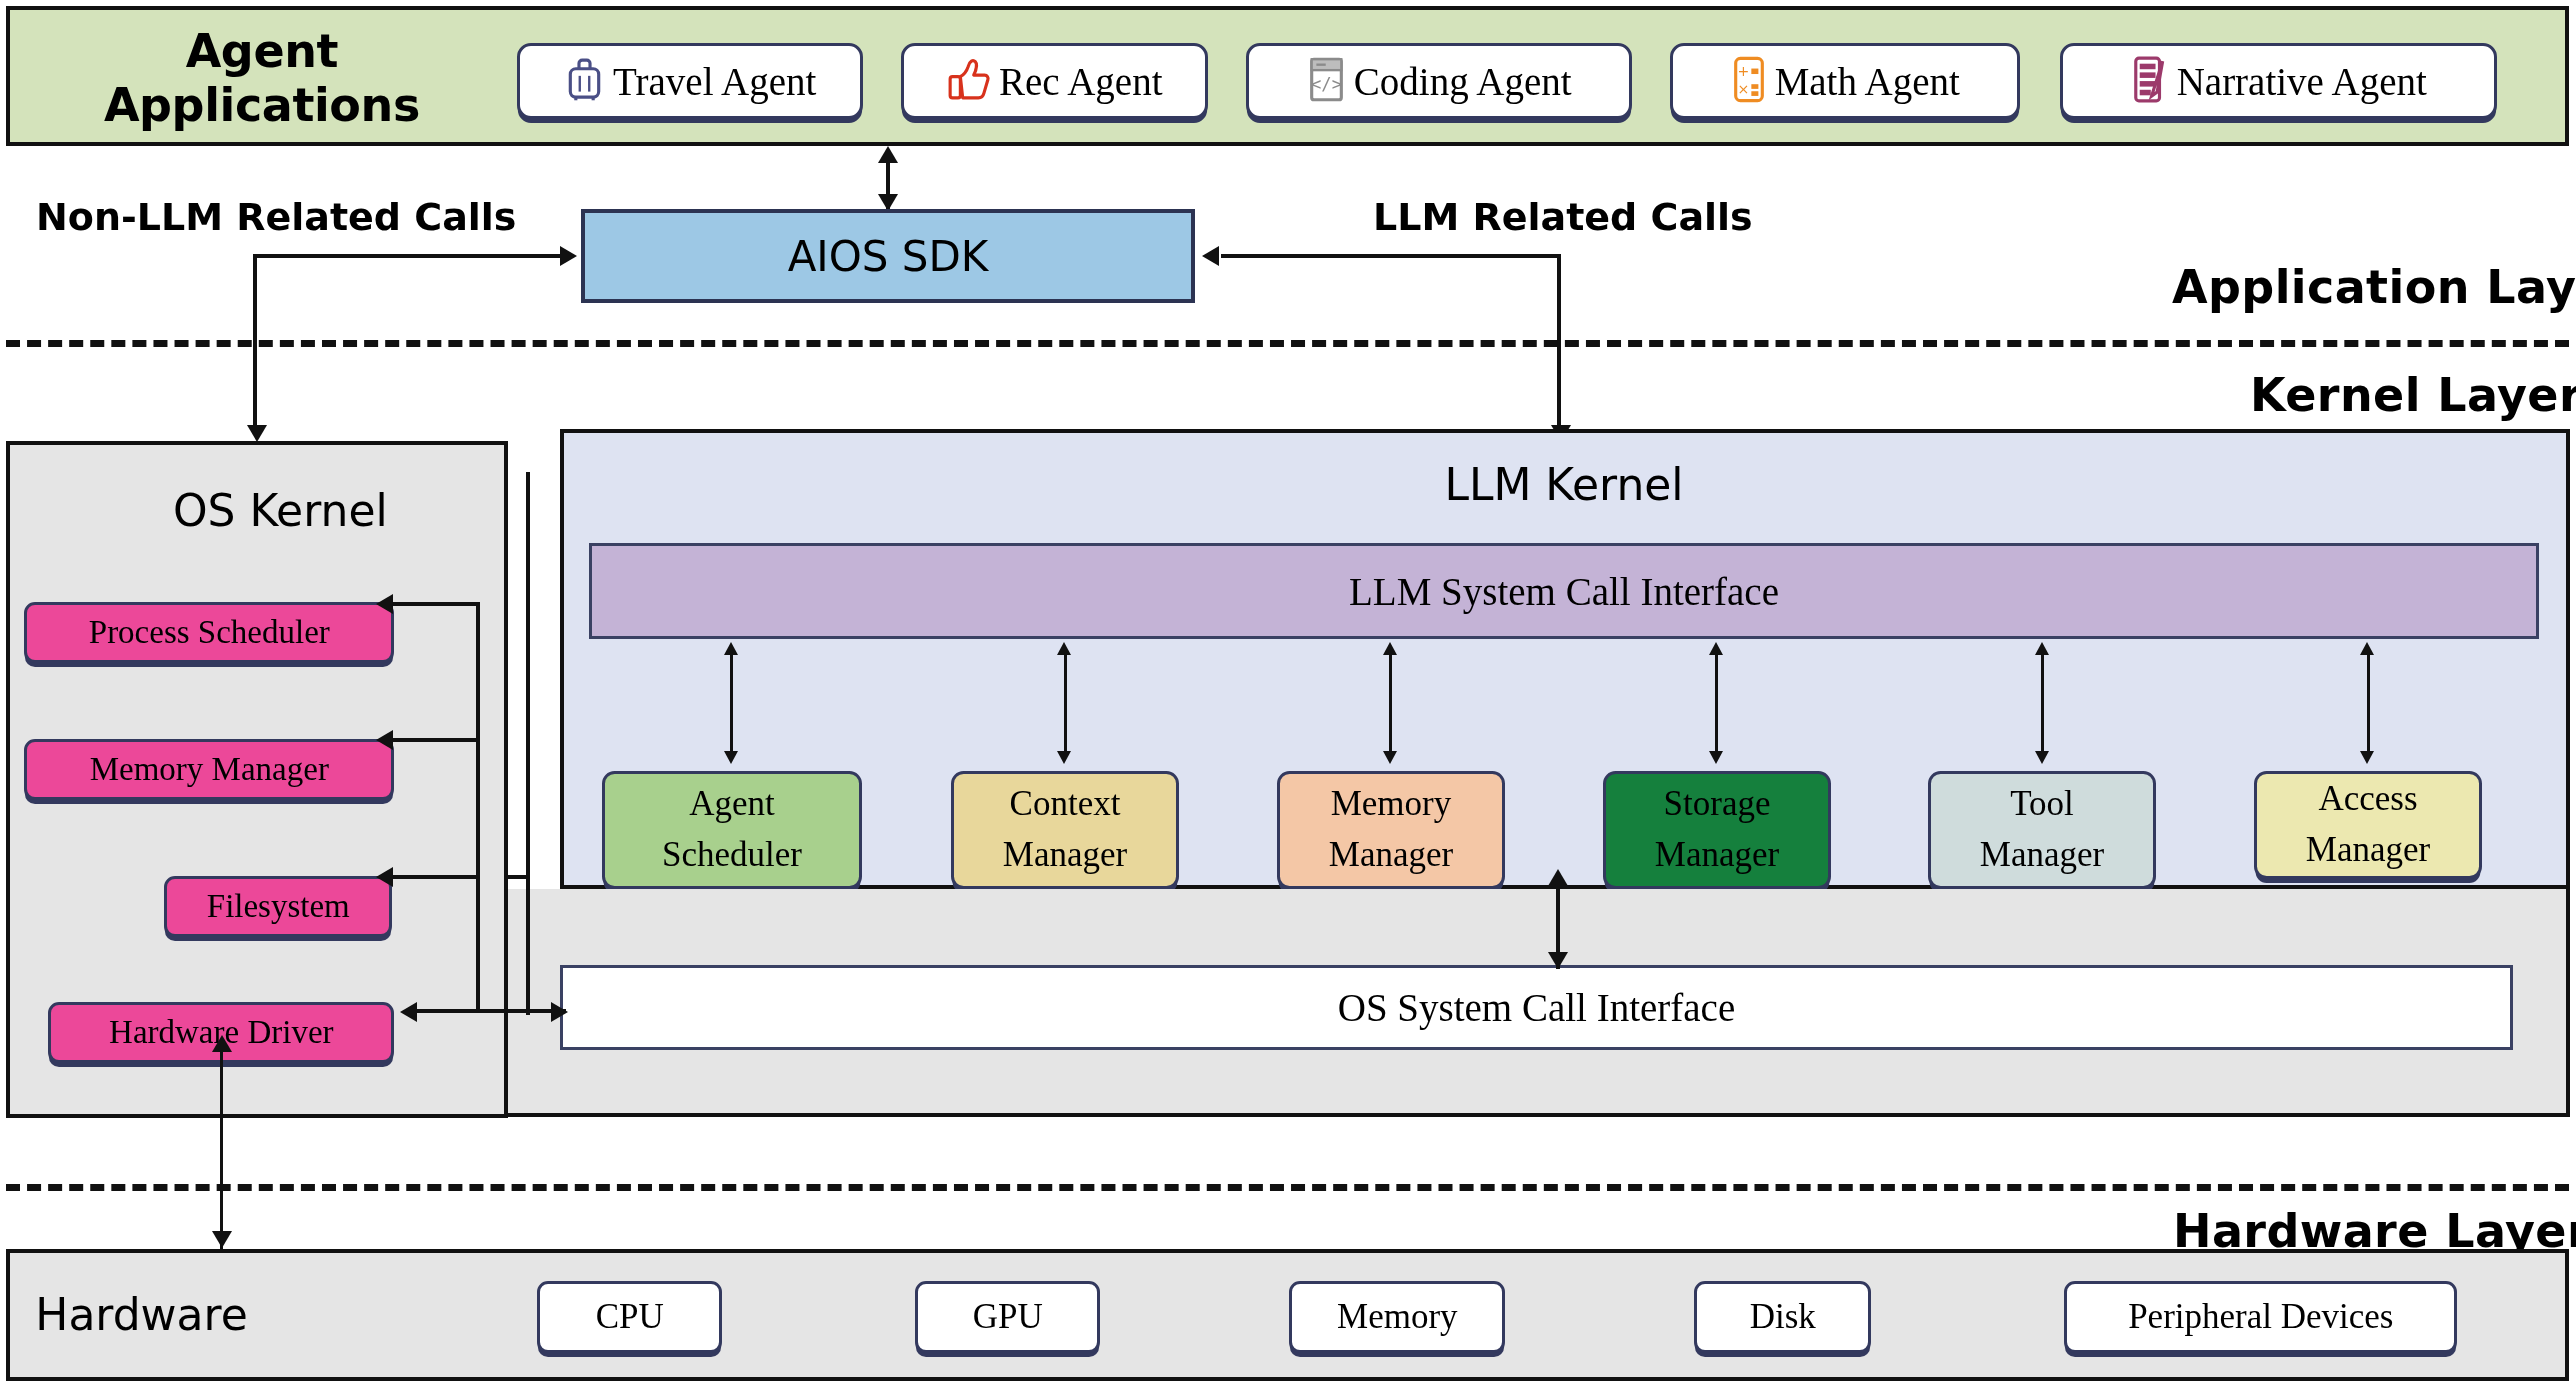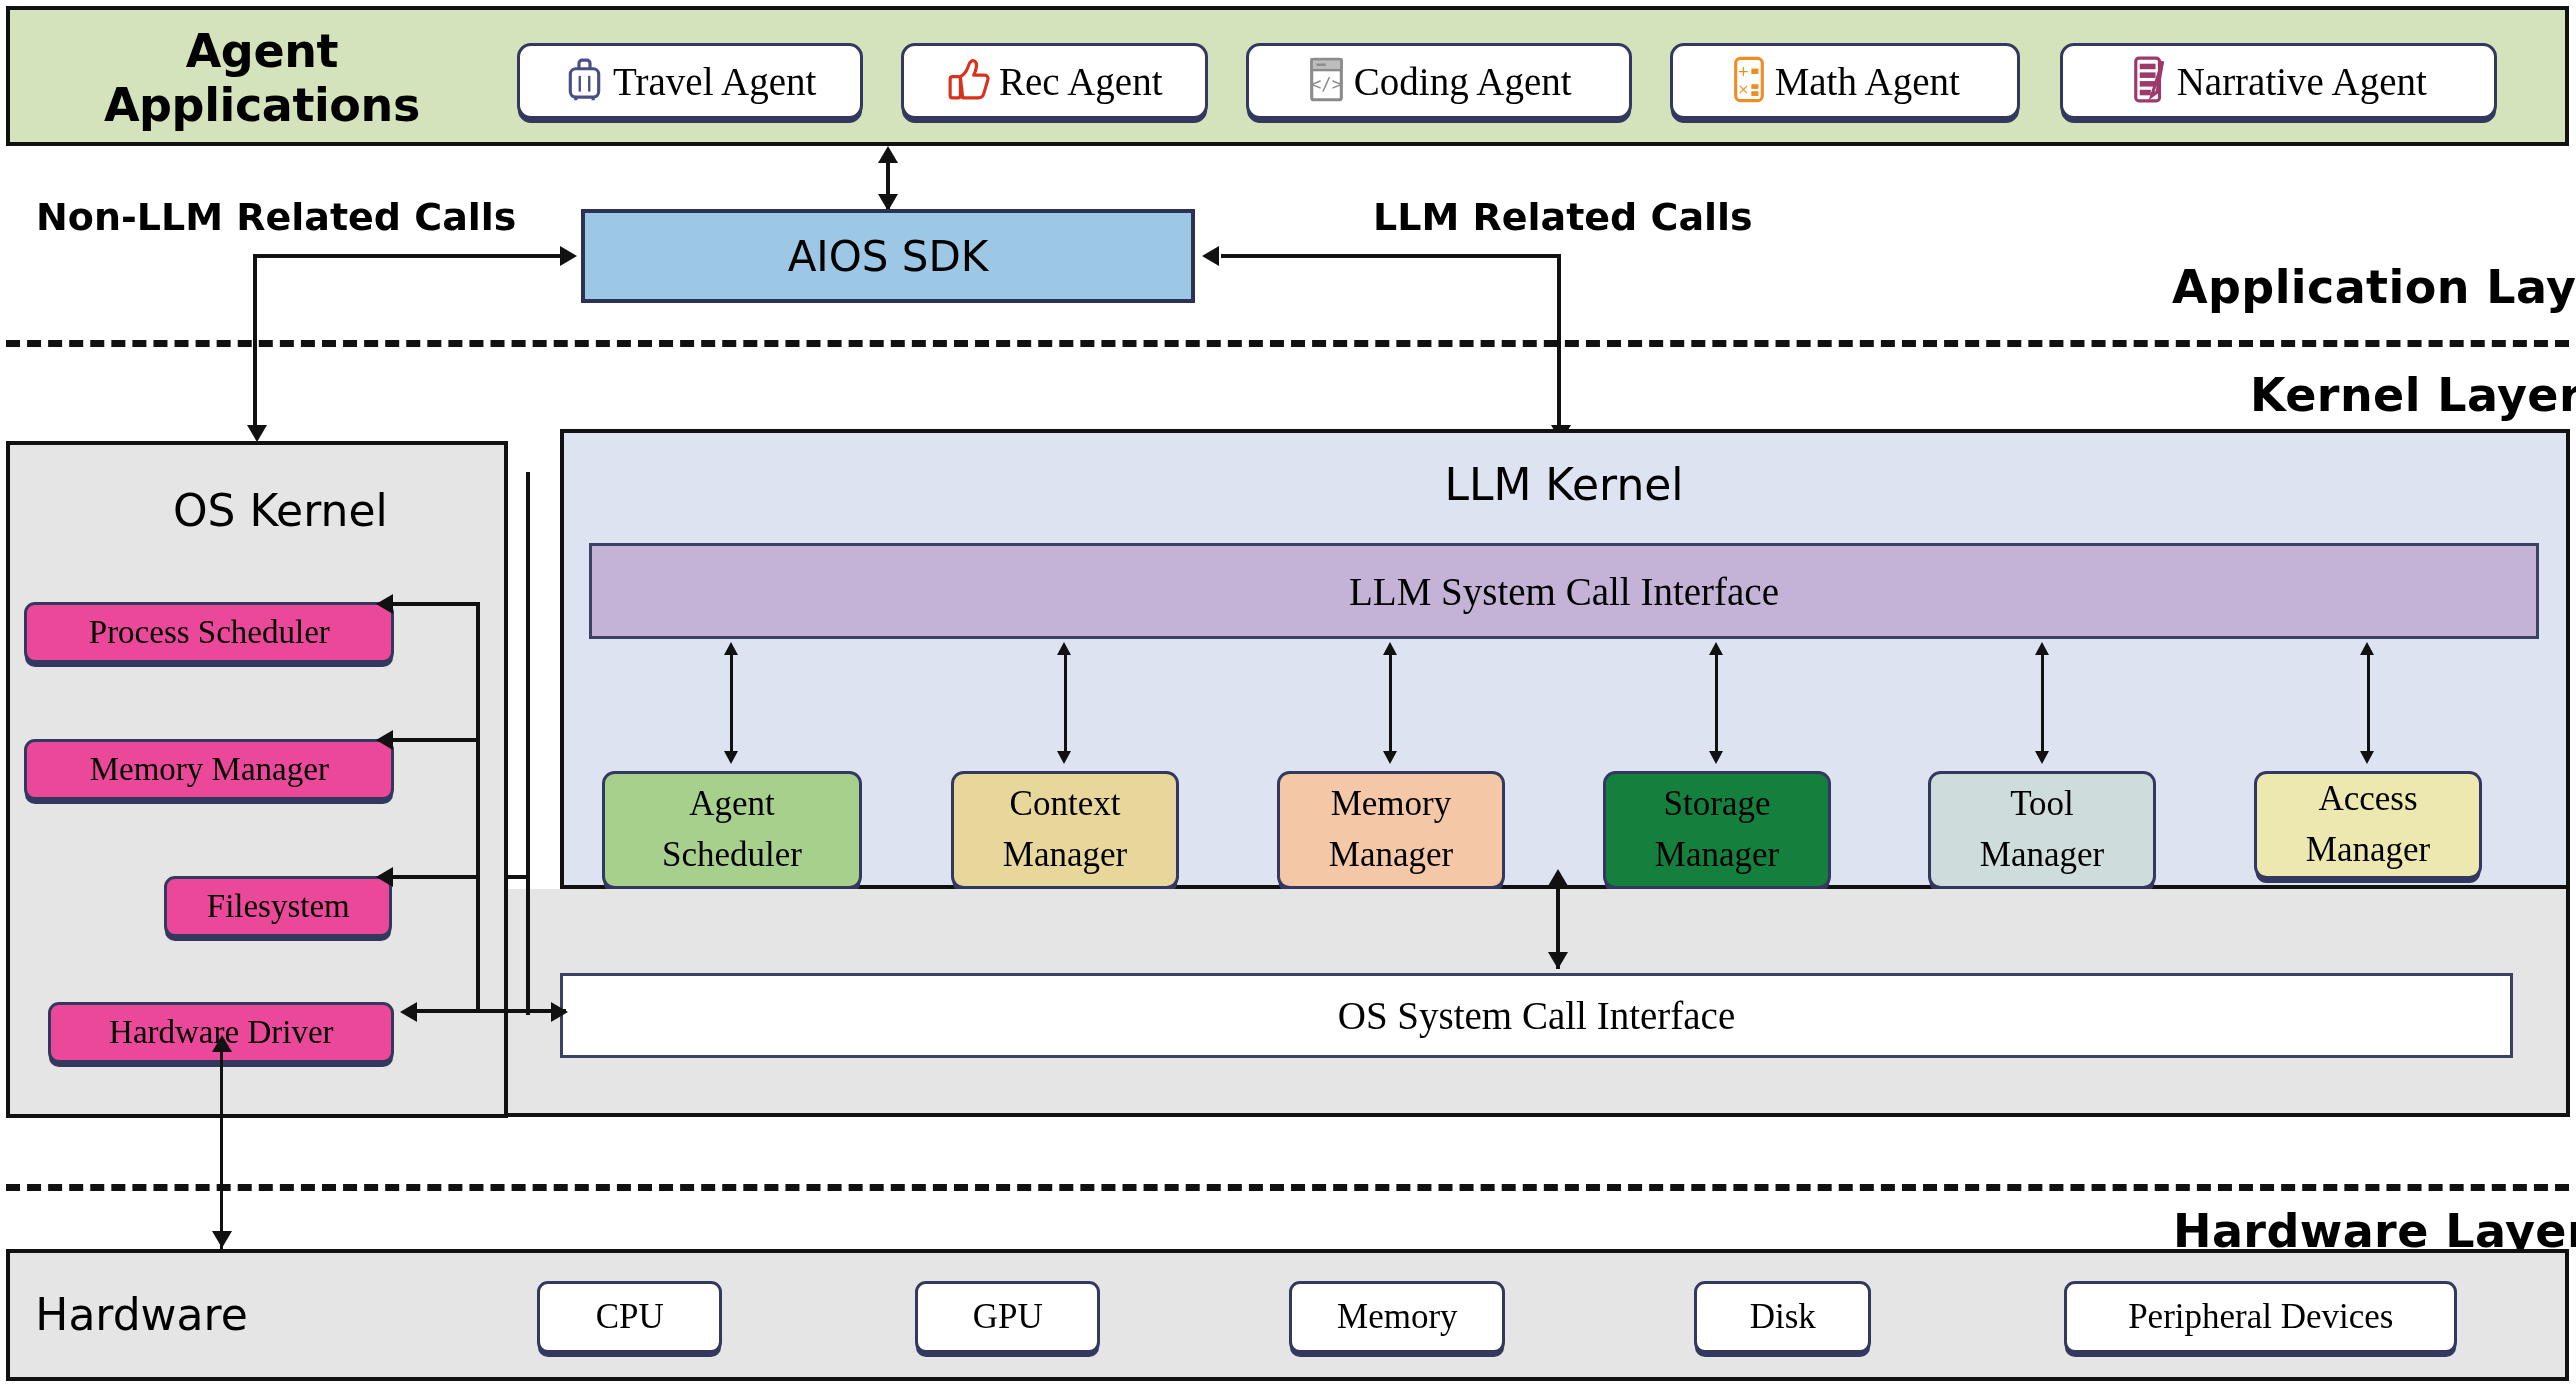--- a/index.html
+++ b/index.html
@@ -272,21 +272,21 @@
       <div class="arrow ar-up-s abs" style="left:1471px;top:209px;"></div>
       <div class="arrow ar-dn-s abs" style="left:1471px;top:318px;"></div>
 
       <div class="ln lnv abs" style="left:1803px;top:222px;height:101px;width:3.1px;"></div>
       <div class="arrow ar-up-s abs" style="left:1796px;top:209px;"></div>
       <div class="arrow ar-dn-s abs" style="left:1796px;top:318px;"></div>
     </div>
   </div>
 
   <div class="abs osband" style="left:504px;top:889px;width:2066px;height:228px;">
-    <div class="abs oscall ctr" style="left:52px;top:84px;width:1953px;height:85px;font-size:39px;">
+    <div class="abs oscall ctr" style="left:52px;top:76px;width:1953px;height:85px;font-size:39px;">
       <span>OS System Call Interface</span>
     </div>
   </div>
 
   <div>
     <div class="ln lnv abs" style="left:1556px;top:881px;height:88px;width:3.9px;"></div>
     <div class="arrow ar-up abs" style="left:1548px;top:869px;"></div>
     <div class="arrow ar-dn abs" style="left:1548px;top:952px;"></div>
   </div>
 

